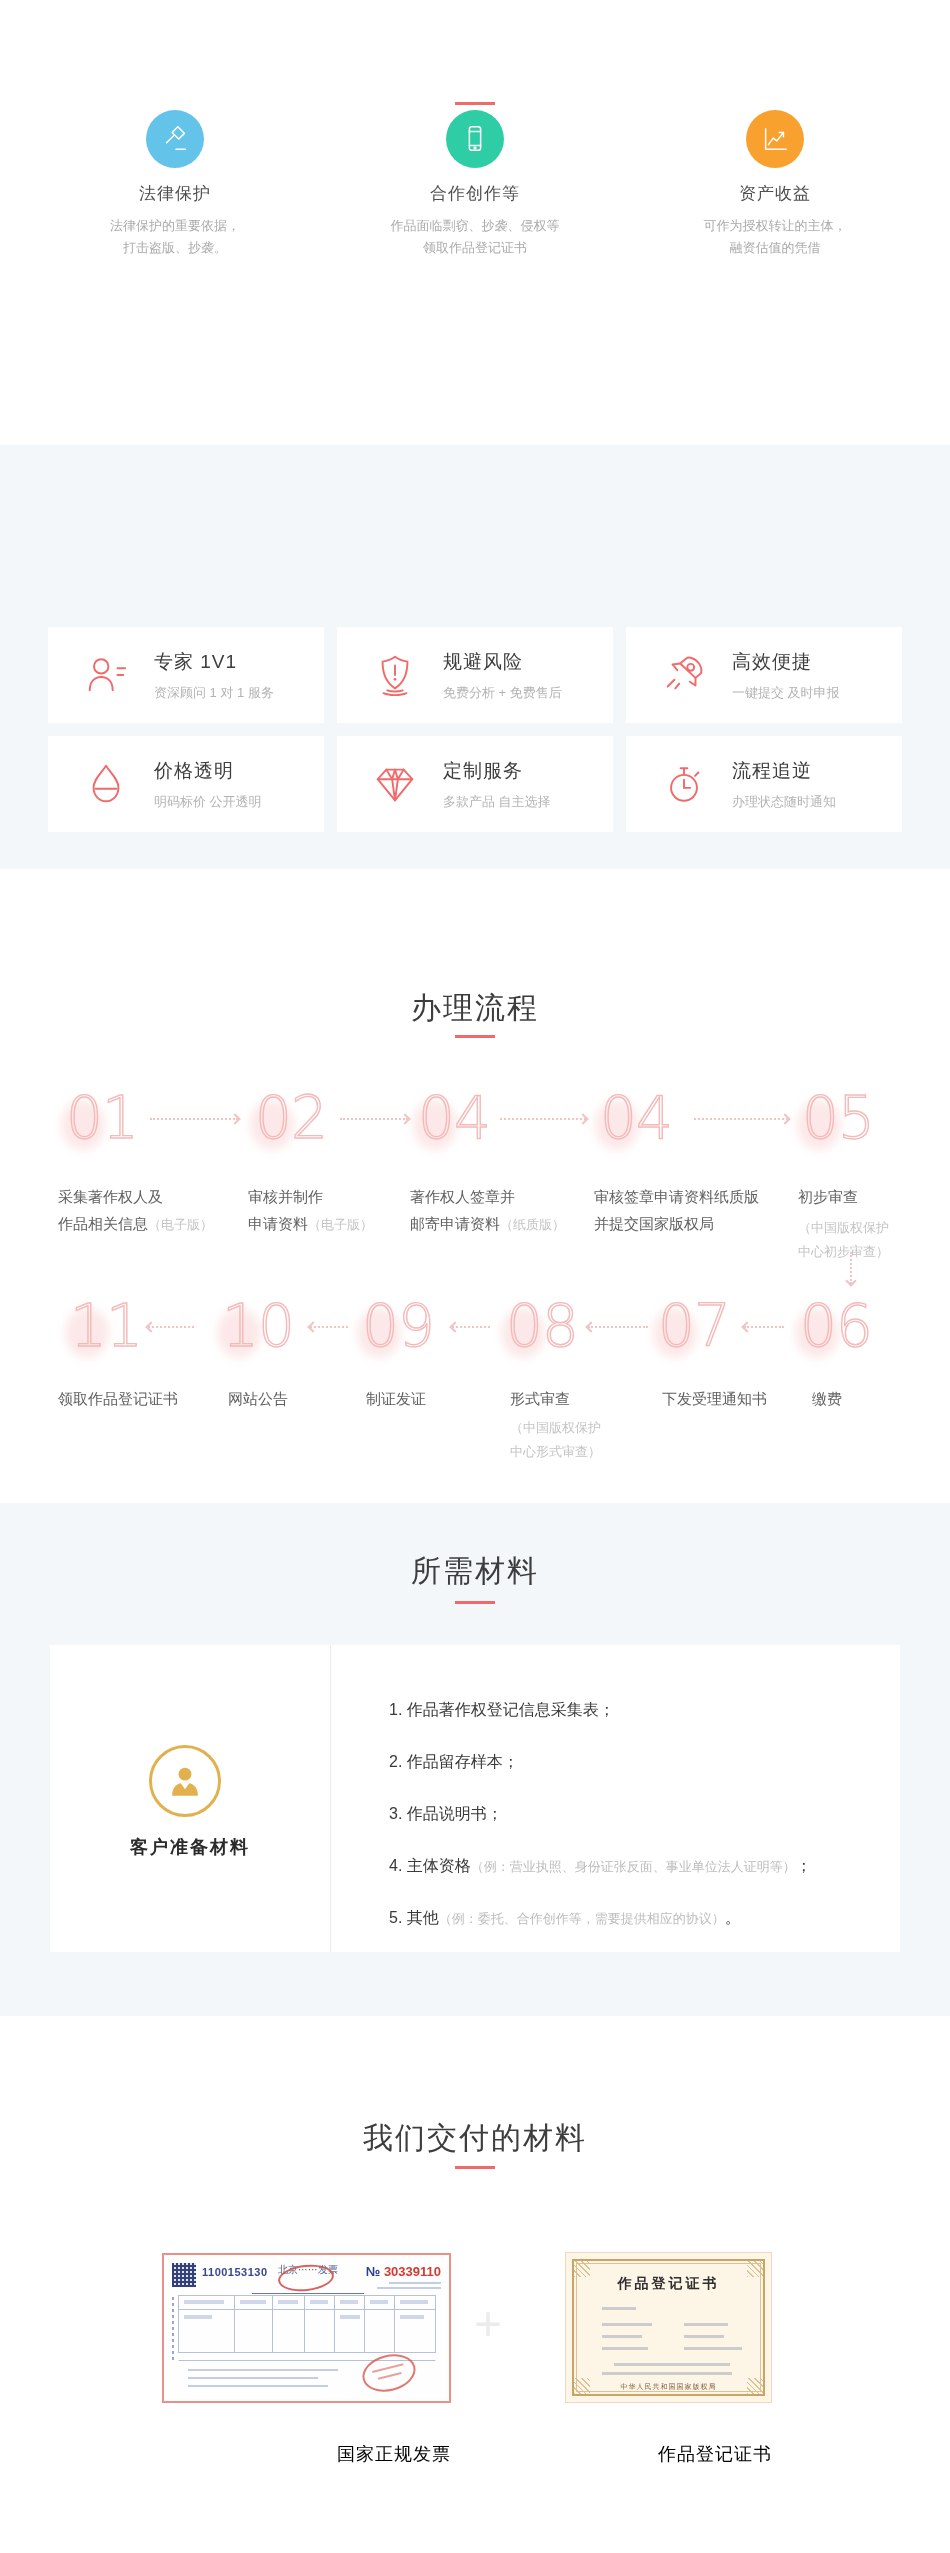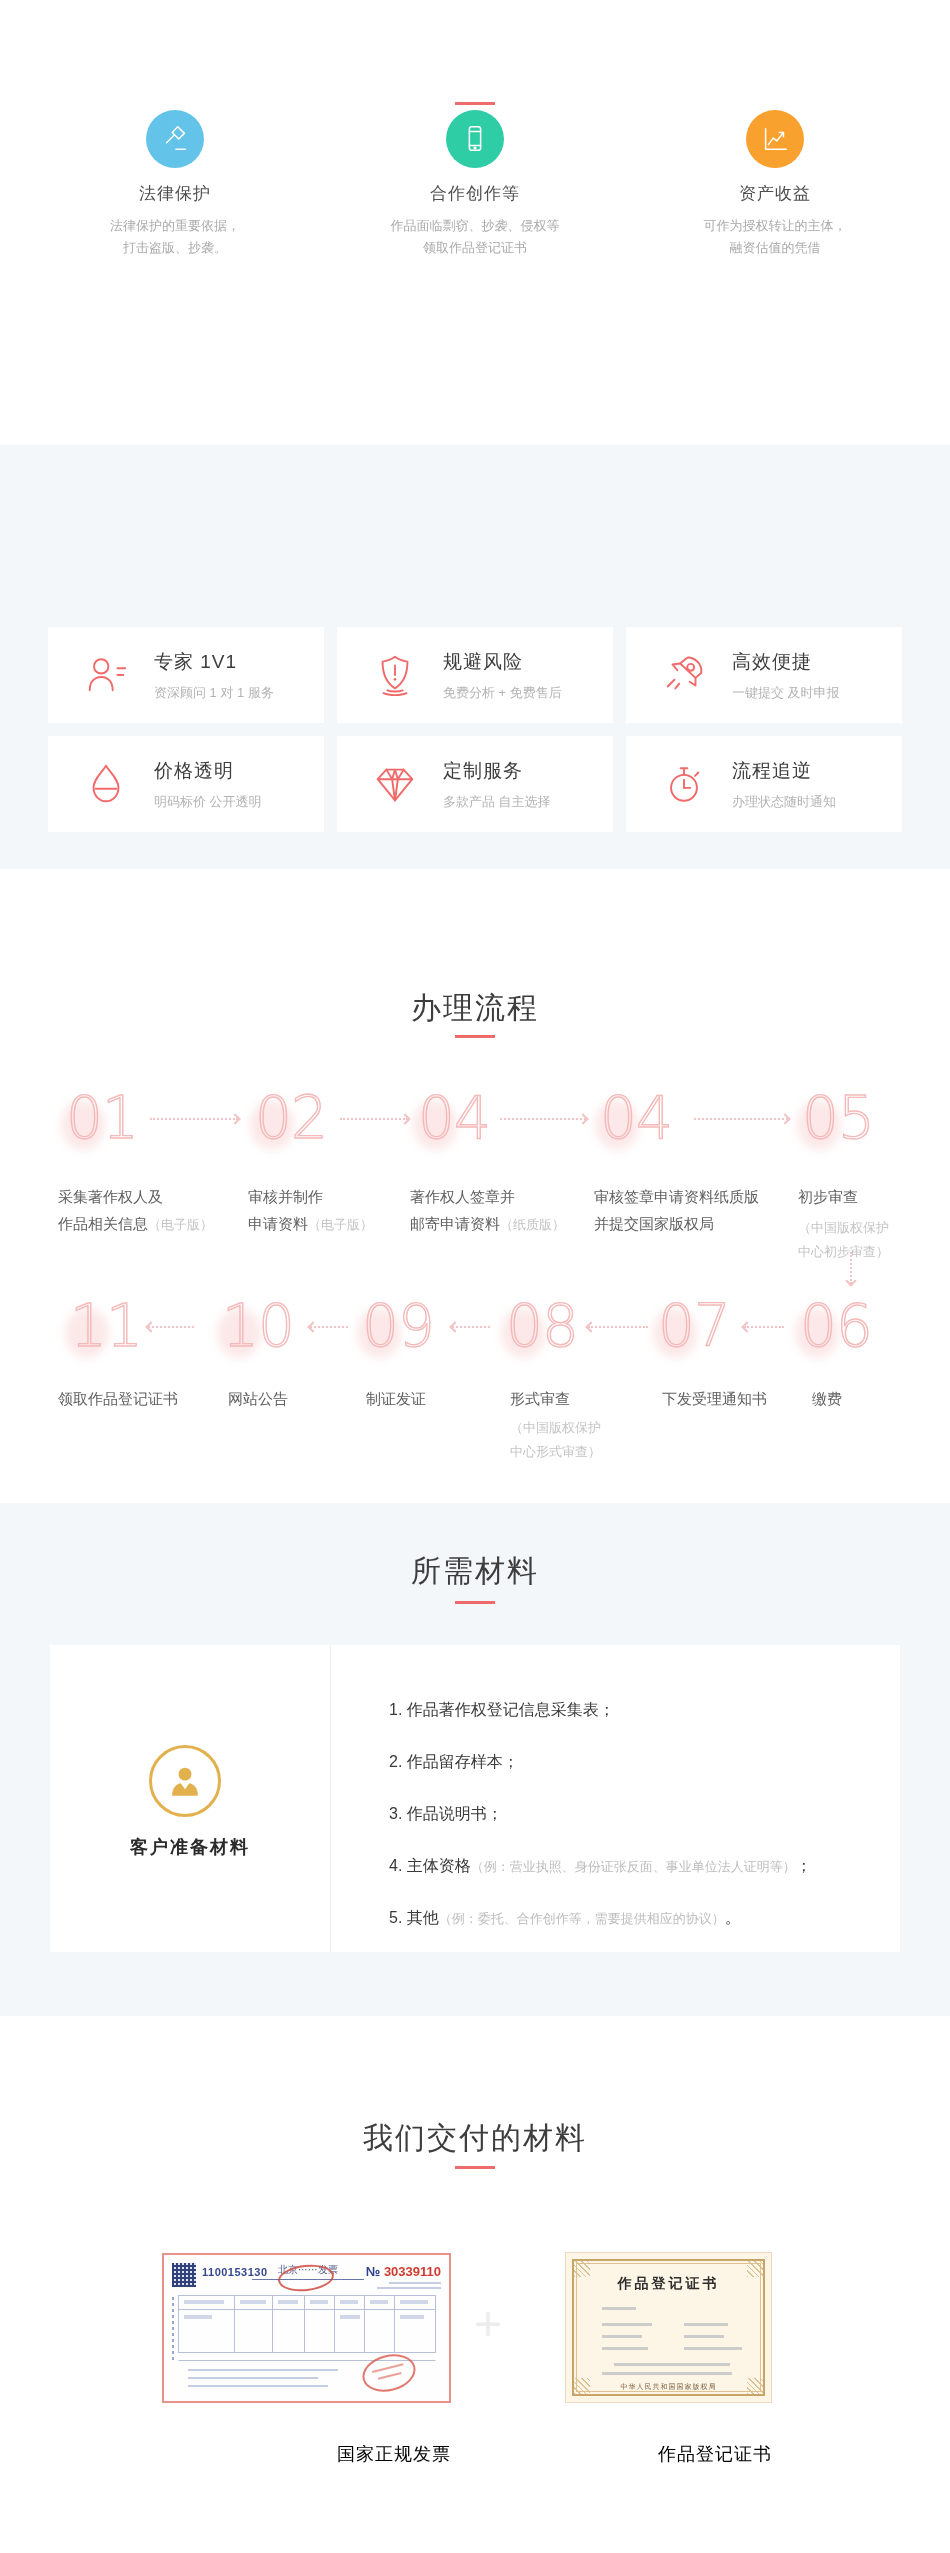--- a/index.html
+++ b/index.html
@@ -37,21 +37,21 @@
   .mcard{position:absolute;left:50px;top:1645px;width:850px;height:307px;background:#fff;}
   .mdivider{position:absolute;left:280px;top:0;width:1px;height:307px;background:#ececec;}
   .goldring{position:absolute;left:99px;top:100px;width:72px;height:72px;border:3px solid #e2b14d;border-radius:50%;display:flex;align-items:center;justify-content:center;box-sizing:border-box;}
   .preplabel{position:absolute;left:0;top:190px;width:280px;text-align:center;font-size:18px;font-weight:bold;color:#2b2b2b;letter-spacing:2px;}
   .mitem{position:absolute;left:339px;font-size:16px;color:#3a3a3a;}
   .mnote{font-size:13px;color:#bcbcbc;}
   
   .invoice{position:absolute;left:162px;top:2253px;width:289px;height:150px;background:#fefefe;border:2px solid #e9908b;box-sizing:border-box;}
   .inv-qr{position:absolute;left:8px;top:8px;width:24px;height:24px;background-image:repeating-linear-gradient(0deg,#33417a 0 2px,transparent 2px 4px),repeating-linear-gradient(90deg,#33417a 0 2px,#dfe4f0 2px 4px);}
   .inv-code{position:absolute;left:38px;top:11px;font-size:11px;font-weight:bold;color:#37488f;letter-spacing:.5px;}
-  .inv-head{position:absolute;left:88px;top:8px;width:112px;text-align:center;font-size:10px;color:#53628f;border-bottom:1px solid #6b79a8;padding-bottom:2px;}
+  .inv-head{position:absolute;left:88px;top:8px;width:112px;text-align:center;font-size:10px;color:#53628f;border-bottom:1px solid #6b79a8;padding-bottom:16px;}
   .inv-oval1{position:absolute;left:114px;top:10px;width:52px;height:22px;border:2px solid #cf4a41;border-radius:50%;transform:rotate(-6deg);opacity:.85;}
   .inv-serial{position:absolute;right:8px;top:9px;font-size:13px;font-weight:bold;color:#2d3f8f;}
   .inv-serial b{color:#d23b30;}
   .inv-bar{position:absolute;height:2px;background:#c5cde2;}
   .inv-side{position:absolute;left:8px;top:42px;width:2px;height:64px;background:repeating-linear-gradient(#9aa7cc 0 3px,transparent 3px 6px);}
   .inv-stamp{position:absolute;left:198px;top:100px;width:54px;height:36px;border:2px solid #da584c;border-radius:50%;transform:rotate(-14deg);opacity:.8;box-sizing:border-box;}
   .inv-stamp::before{content:"";position:absolute;left:9px;top:10px;width:32px;height:2px;background:#da584c;opacity:.7;}
   .inv-stamp::after{content:"";position:absolute;left:13px;top:18px;width:24px;height:2px;background:#da584c;opacity:.7;}
   .plus{position:absolute;left:460px;top:2296px;width:56px;text-align:center;font-size:48px;font-weight:300;color:#ececec;}
   .cert{position:absolute;left:565px;top:2252px;width:207px;height:151px;background:#fdf5e6;border:1px solid #ecd9c2;box-sizing:border-box;}

